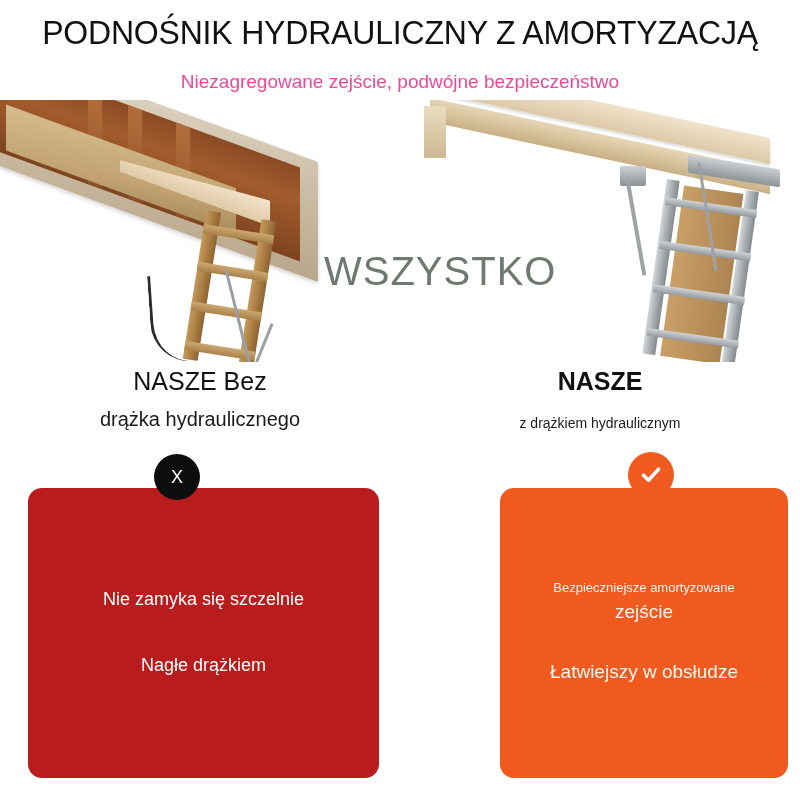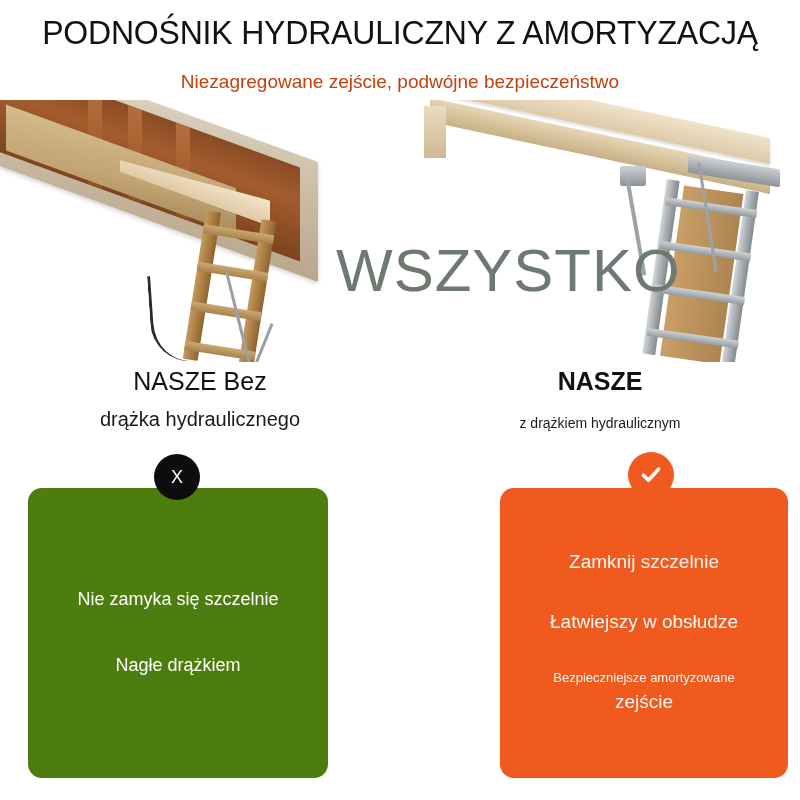--- a/index.html
+++ b/index.html
@@ -33,29 +33,29 @@
   }
   .page-subtitle {
     position: absolute;
     top: 70px;
     left: 0;
     width: 800px;
     text-align: center;
     font-size: 19px;
     line-height: 24px;
     font-weight: 400;
-    color: #c2410c;
+    color: #ec4899;
   }
 
   
   .watermark {
     position: absolute;
-    left: 336px;
+    left: 324px;
     top: 238px;
-    font-size: 60px;
+    font-size: 40px;
     line-height: 66px;
     letter-spacing: 1px;
     color: #6e7a70;
     font-weight: 400;
     z-index: 5;
     white-space: nowrap;
     user-select: none;
   }
 
   
@@ -220,22 +220,22 @@
     height: 290px;
     border-radius: 14px;
     display: flex;
     flex-direction: column;
     align-items: center;
     justify-content: center;
     box-sizing: border-box;
     padding: 18px 10px 20px;
   }
   .panel-bad  {
-    left: 28px; width: 300px;
-    background: #4d7c0f;
+    left: 28px; width: 351px;
+    background: #b91c1c;
   }
   .panel-good {
     left: 500px; width: 288px;
     background: #f05a1e;
   }
   .panel-item {
     width: 100%;
     text-align: center;
     color: #ffffff;
     font-size: 18px;
@@ -352,22 +352,19 @@
   </svg>
 </div>
 
 <div class="panel panel-bad">
   <div class="panel-item">Nie zamyka się szczelnie</div>
   <div class="panel-item">Nagłe drążkiem</div>
 </div>
 
 <div class="panel panel-good">
   <div class="panel-item">
-    <span class="panel-item-main">Zamknij szczelnie</span>
+    <span class="panel-item-small">Bezpieczniejsze amortyzowane</span>
+    <span class="panel-item-main">zejście</span>
   </div>
   <div class="panel-item">
     <span class="panel-item-main">Łatwiejszy w obsłudze</span>
   </div>
-  <div class="panel-item">
-    <span class="panel-item-small">Bezpieczniejsze amortyzowane</span>
-    <span class="panel-item-main">zejście</span>
-  </div>
 </div>
 
 </body></html>

